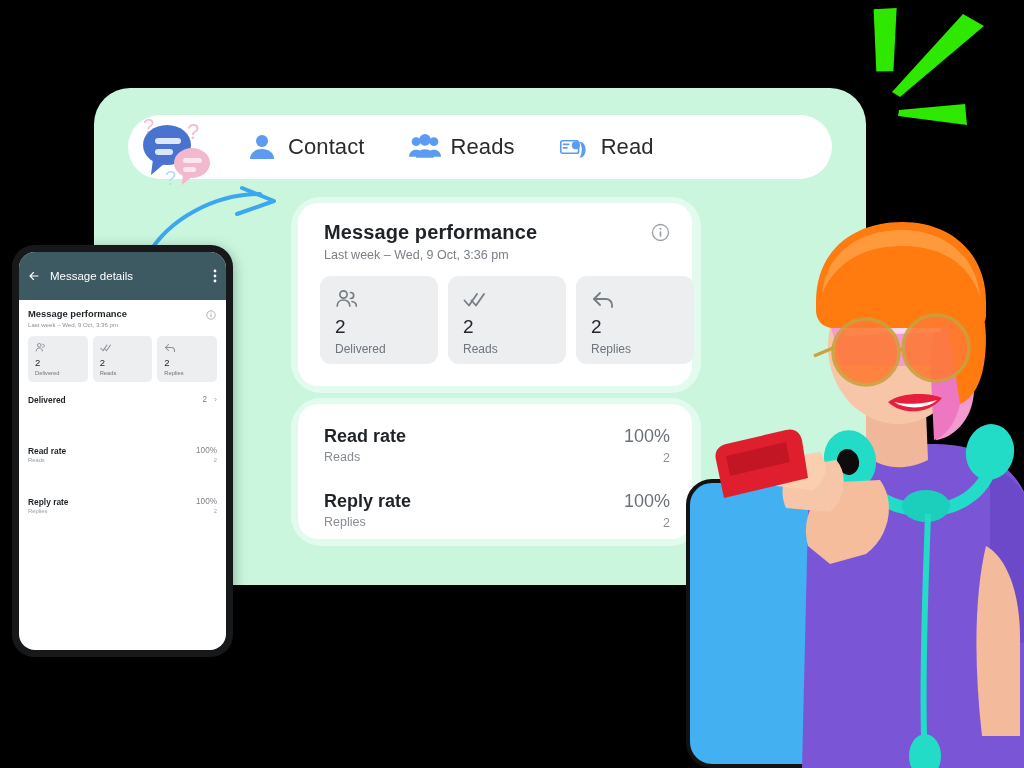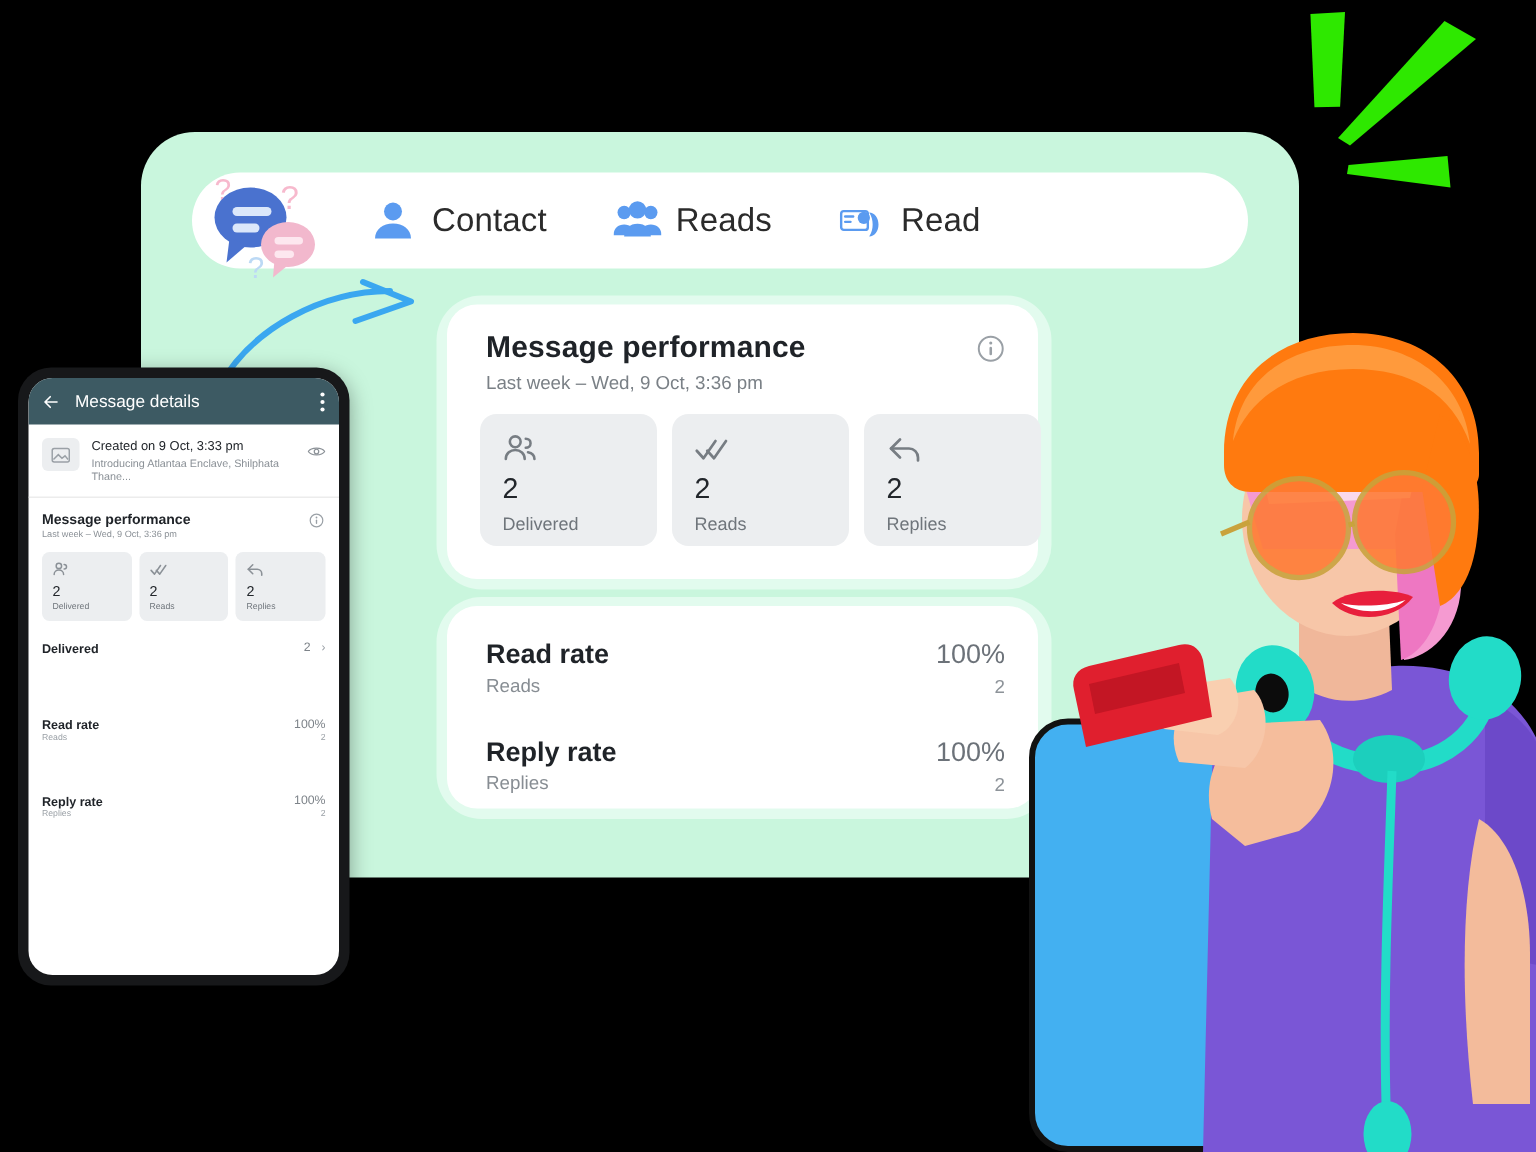--- a/index.html
+++ b/index.html
@@ -146,21 +146,21 @@
   .phone-screen {
     position: absolute;
     left: 7px; top: 7px;
     width: 207px; height: 398px;
     background: #ffffff;
     border-radius: 16px;
     overflow: hidden;
   }
   .phone-appbar {
     position: relative;
-    height: 31px;
+    height: 48px;
     background: #3d5a63;
     display: flex;
     align-items: center;
     padding: 0 9px;
     gap: 10px;
   }
   .phone-appbar-title {
     font-size: 11.5px; color: #ffffff; flex: 1;
   }
   .phone-created {
@@ -349,36 +349,20 @@
           <path d="M20 12 H5 M11 5 L4 12 L11 19" stroke="#fff" stroke-width="2.2" fill="none" stroke-linecap="round" stroke-linejoin="round"></path>
         </svg>
         <span class="phone-appbar-title">Message details</span>
         <svg width="4" height="14" viewBox="0 0 4 14">
           <circle cx="2" cy="2" r="1.4" fill="#fff"></circle>
             <circle cx="2" cy="7" r="1.4" fill="#fff"></circle>
             <circle cx="2" cy="12" r="1.4" fill="#fff"></circle>
         </svg>
       </div>
 
-      <div class="phone-created">
-        <div class="thumb">
-          <svg width="13" height="11" viewBox="0 0 16 13">
-            <rect x="1" y="1" width="14" height="11" rx="1.6" fill="none" stroke="#9aa0a6" stroke-width="1.2"></rect>
-            <path d="M2 10 L6 6 L9 9 L11.5 7 L14 10" fill="none" stroke="#9aa0a6" stroke-width="1.2"></path>
-          </svg>
-        </div>
-        <div>
-          <div class="created-title">Created on 9 Oct, 3:33 pm</div>
-          <div class="created-sub">Introducing Atlantaa Enclave, Shilphata Thane...</div>
-        </div>
-        <svg class="eye-icon" viewBox="0 0 24 16">
-          <path d="M1 8 C5 2, 19 2, 23 8 C19 14, 5 14, 1 8 Z" fill="none" stroke="#8a9096" stroke-width="1.6"></path>
-          <circle cx="12" cy="8" r="3" fill="none" stroke="#8a9096" stroke-width="1.6"></circle>
-        </svg>
-      </div>
 
       <div class="phone-perf">
         <div class="phone-perf-title">Message performance</div>
         <div class="phone-perf-sub">Last week – Wed, 9 Oct, 3:36 pm</div>
         <svg class="phone-info" viewBox="0 0 20 20">
           <circle cx="10" cy="10" r="8.4" fill="none" stroke="#9aa0a6" stroke-width="1.6"></circle>
           <circle cx="10" cy="6" r="1.2" fill="#9aa0a6"></circle>
           <rect x="9.1" y="8.6" width="1.8" height="6" rx=".9" fill="#9aa0a6"></rect>
         </svg>
       </div>

